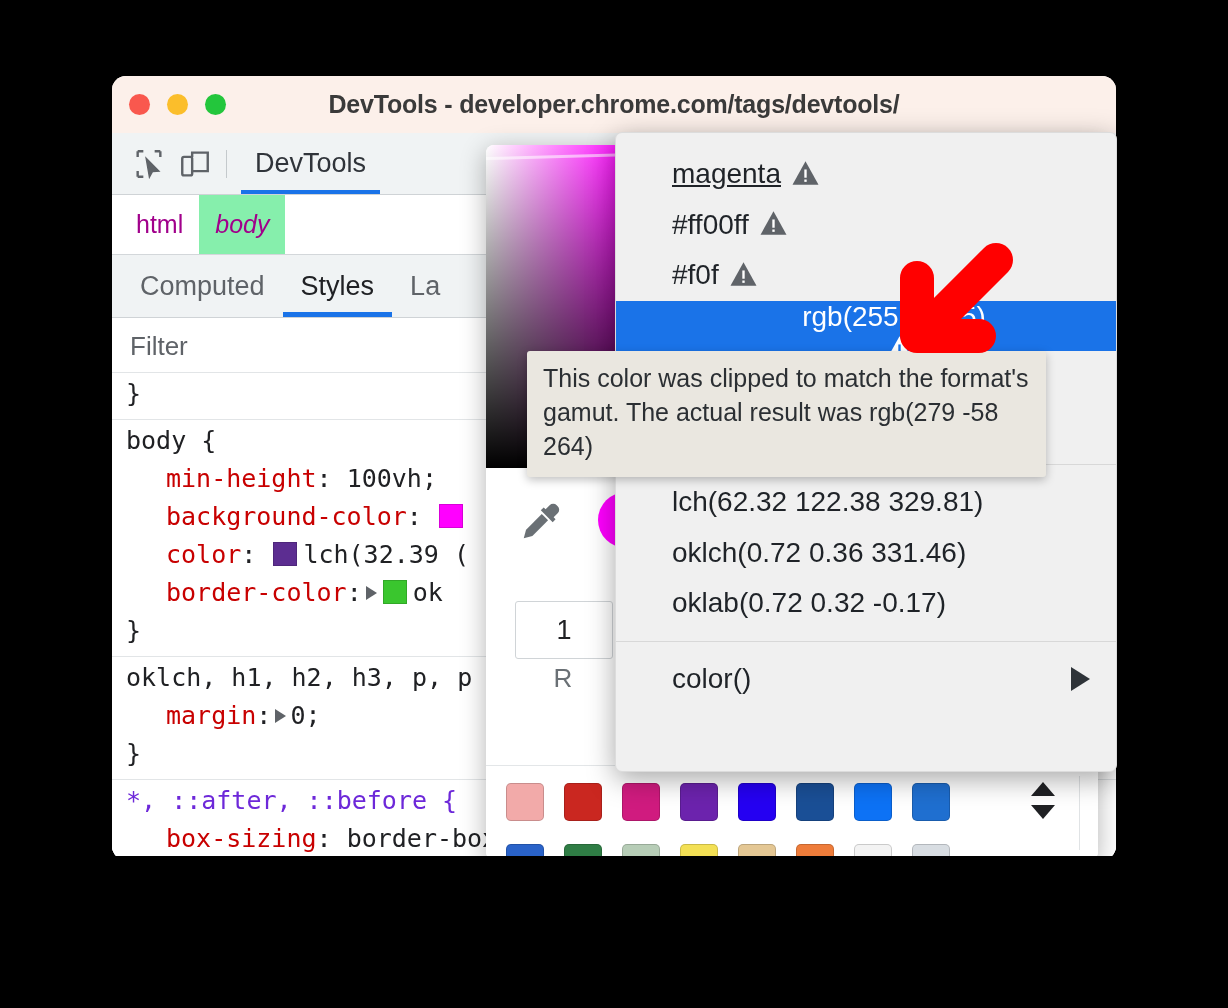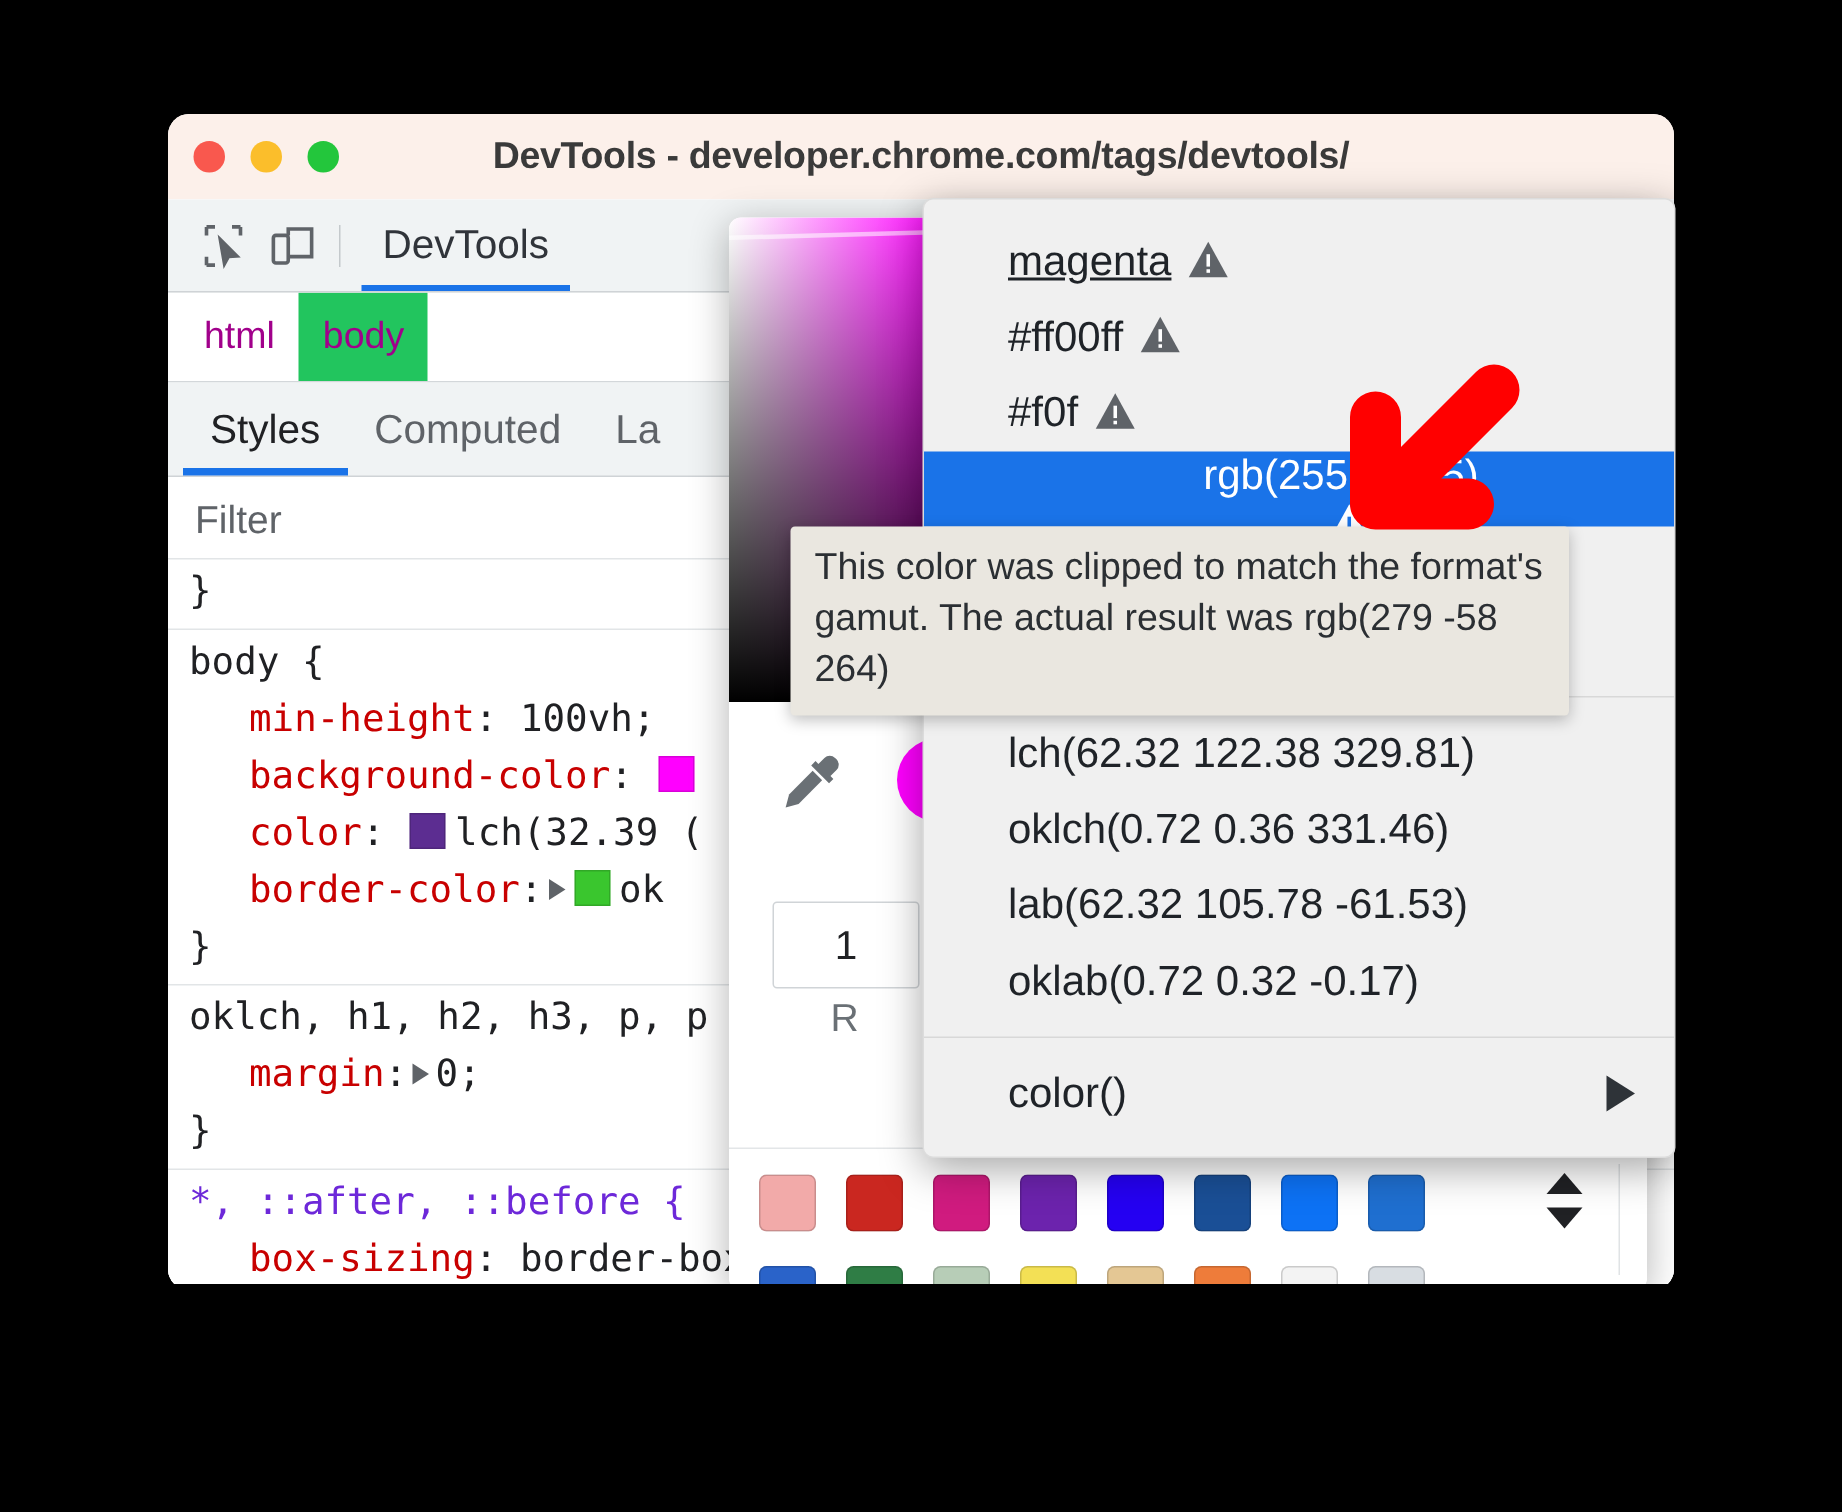--- a/index.html
+++ b/index.html
@@ -118,21 +118,21 @@
     padding-left: 8px;
   }
   .crumb {
     font-size: 25px;
     color: #a1008b;
     padding: 0 16px;
     height: 59px;
     line-height: 59px;
     font-family: "Liberation Sans", sans-serif;
   }
-  .crumb.sel { background: #22c55e; }
+  .crumb.sel { background: #86efac; font-style: italic; }
 
   
   .styles-tabs {
     height: 62px;
     background: #f0f3f4;
     display: flex;
     align-items: center;
     padding-left: 10px;
     border-bottom: 1px solid #cfd3d6;
     position: relative;
@@ -454,25 +454,25 @@
           <span>DevTools</span>
         </div>
       </div>
 
       <div class="breadcrumb">
         <div class="crumb">html</div>
         <div class="crumb sel">body</div>
       </div>
 
       <div class="styles-tabs">
+        <div class="stab">
+          <span>Computed</span>
+        </div>
         <div class="stab active">
           <span>Styles</span>
-        </div>
-        <div class="stab">
-          <span>Computed</span>
         </div>
         <div class="stab">
           <span>La</span>
         </div>
       </div>
 
       <div class="filter-row">
         <span class="filter-placeholder">Filter</span>
       </div>
 
@@ -629,23 +629,20 @@
 
     <div class="fmt-sep"></div>
 
     <div class="fmt-item">
       <span>lch(62.32 122.38 329.81)</span>
     </div>
     <div class="fmt-item">
       <span>oklch(0.72 0.36 331.46)</span>
     </div>
     <div class="fmt-item">
-      <span>lab(62.32 105.78 -61.53)</span>
-    </div>
-    <div class="fmt-item">
       <span>oklab(0.72 0.32 -0.17)</span>
     </div>
 
     <div class="fmt-sep"></div>
 
     <div class="fmt-item fmt-submenu">
       <span>color()</span>
       <span class="play-tri"></span>
     </div>
   </div>

